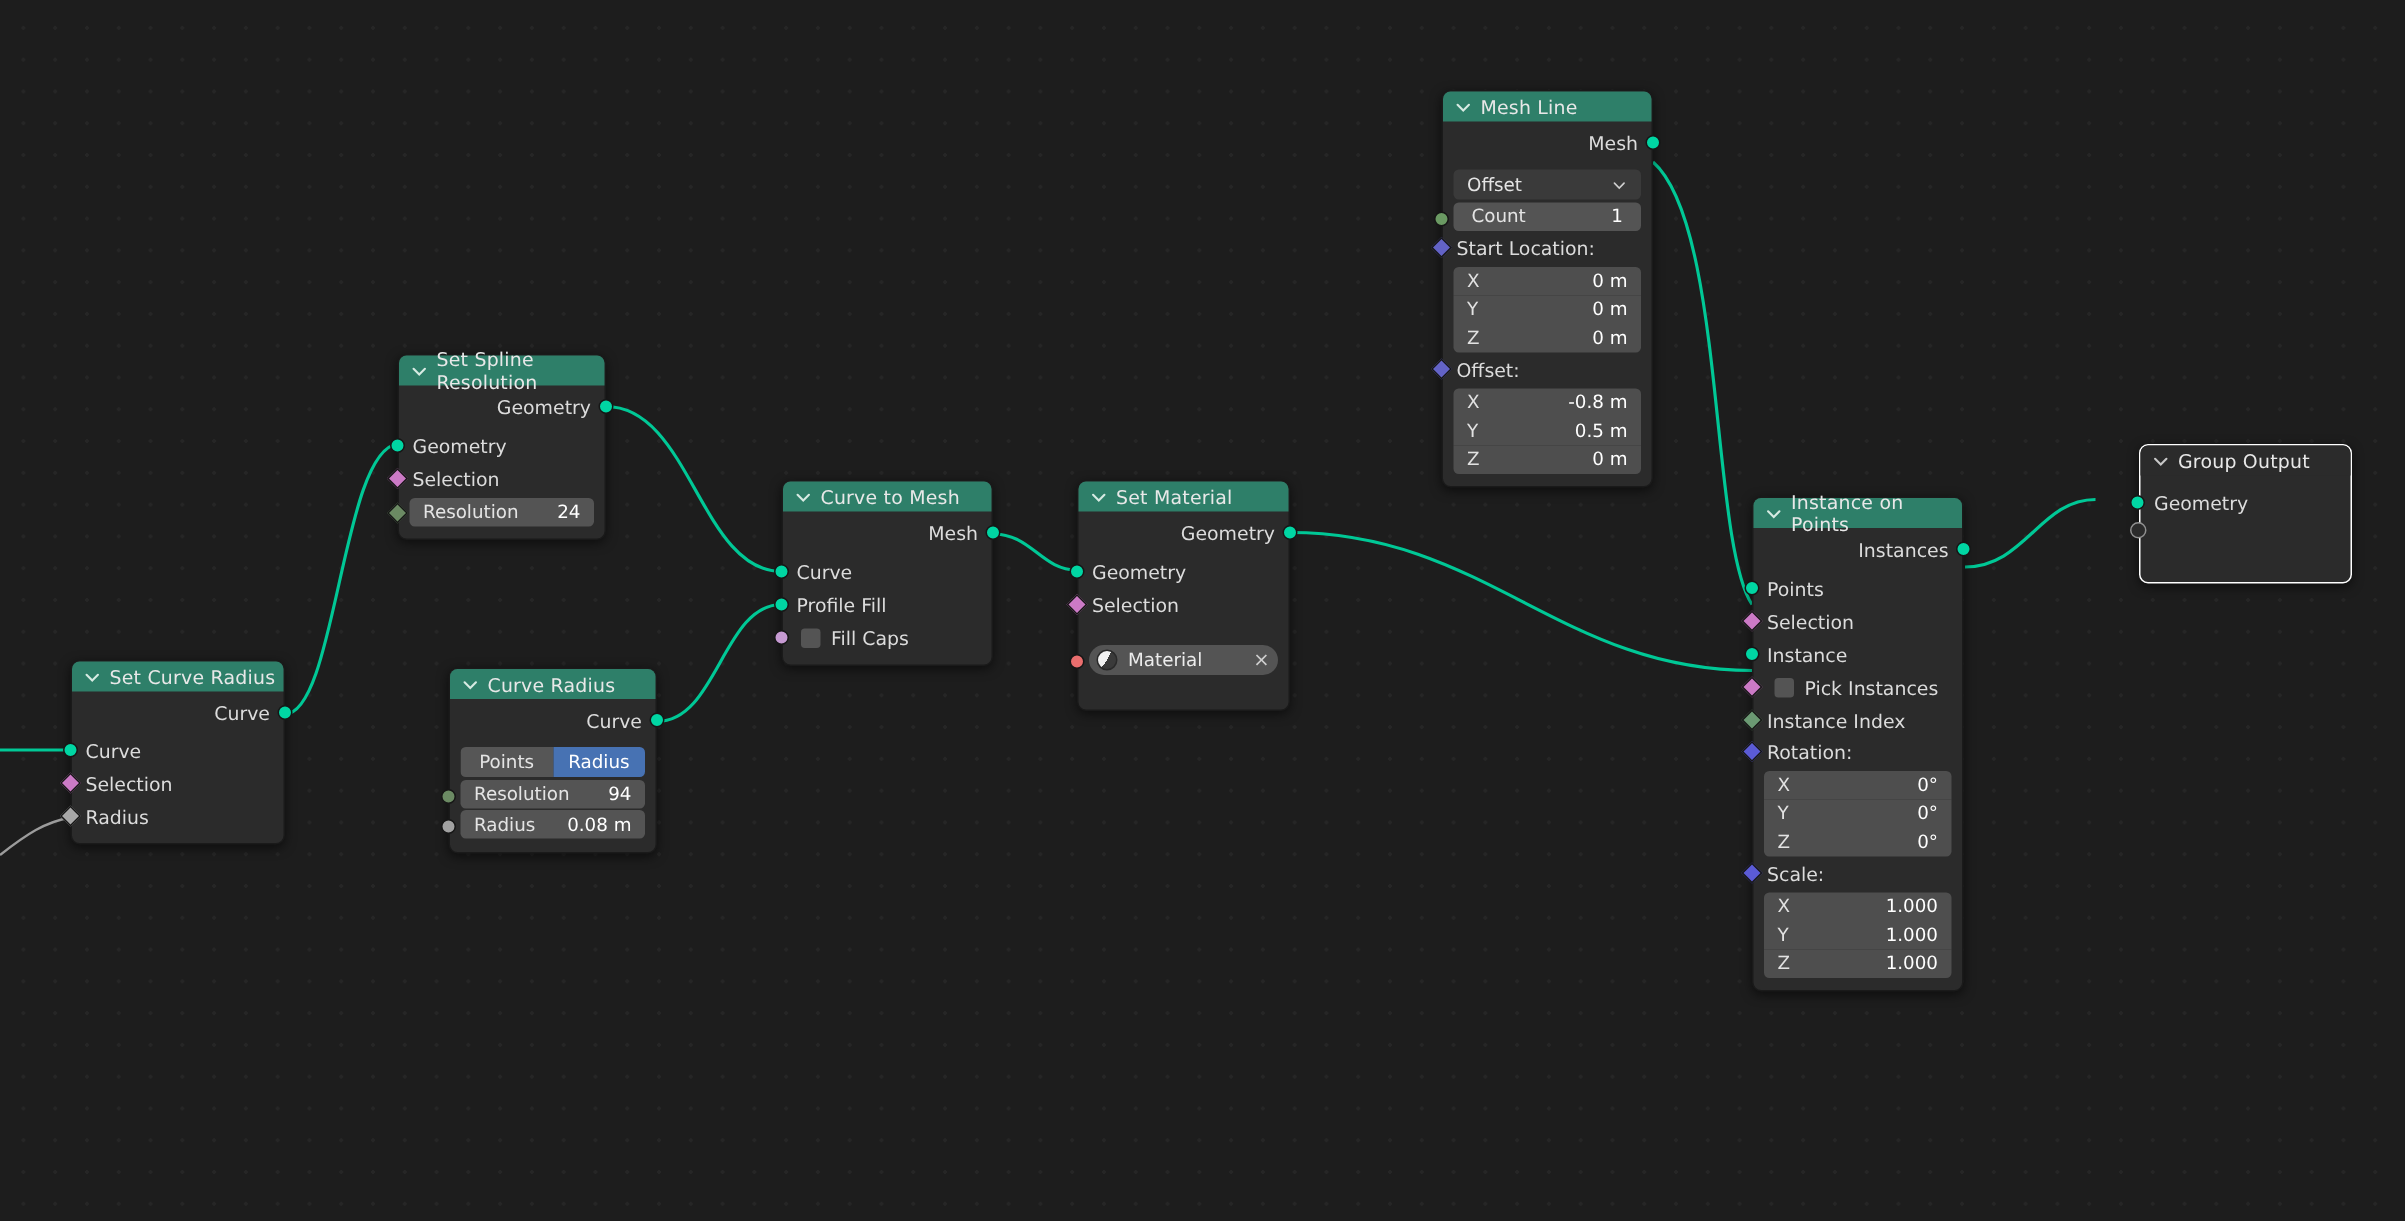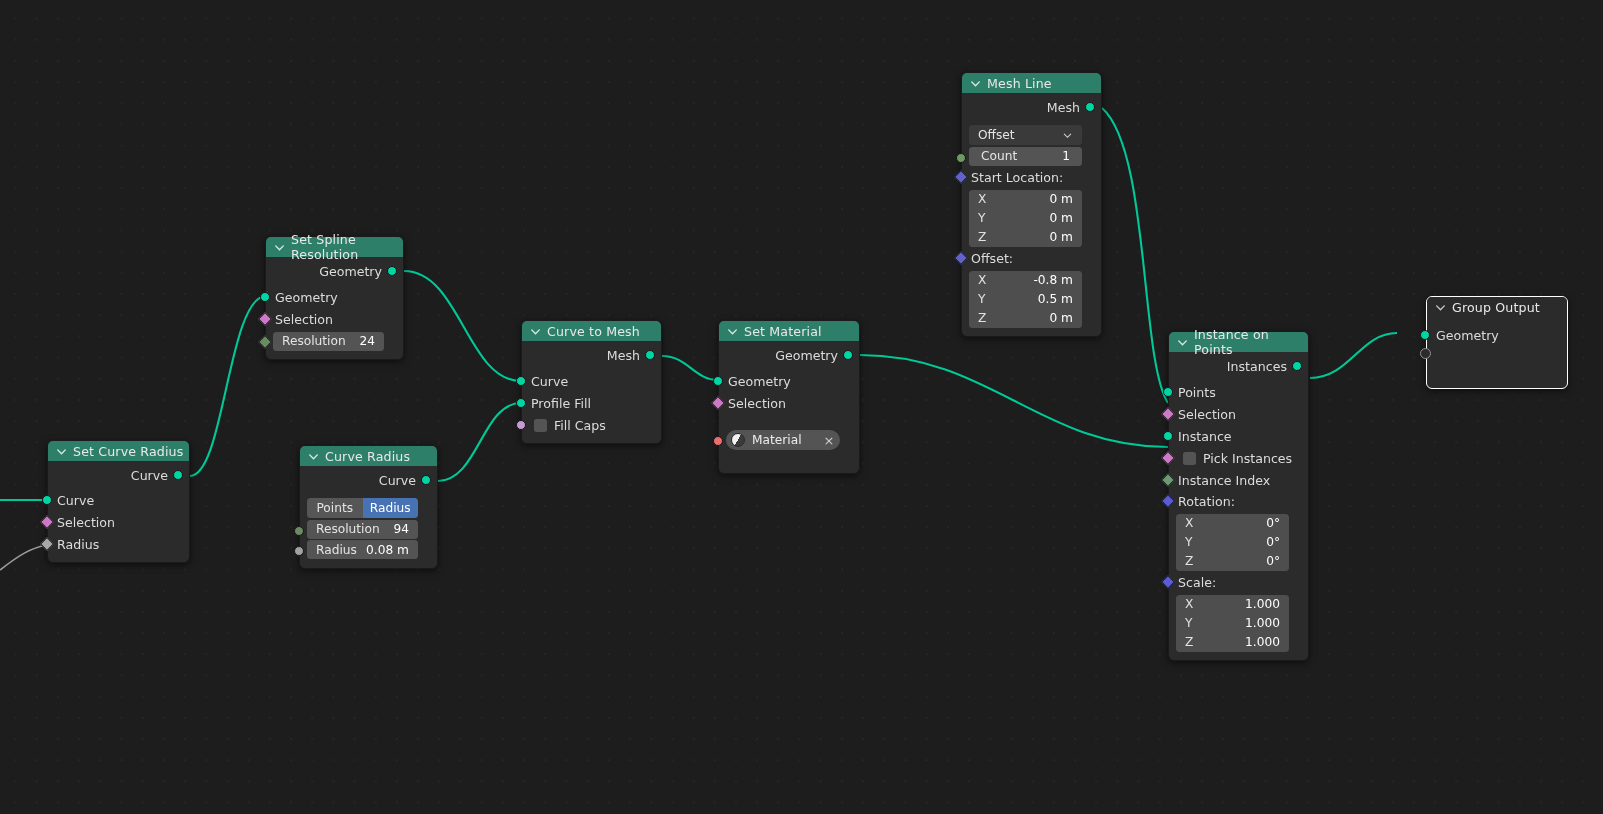--- a/index.html
+++ b/index.html
@@ -30,21 +30,21 @@
     background:#2e7f69;
     border-radius:5px 5px 0 0;
     height:20px;
     display:flex;align-items:center;
     padding-left:7px;
     color:#e8e8e8;
     font-size:12.6px;
     letter-spacing:.15px;
   }
   .chev{width:13px;height:13px;display:inline-block;margin-right:5px;flex:0 0 auto;opacity:.95;}
-  .body{padding:3px 12px 7px 0;position:relative;}
+  .body{padding:3px 0 7px 0;position:relative;}
   .row{
     position:relative;height:22px;display:flex;align-items:center;
     padding:0 9px;box-sizing:border-box;
   }
   .row.out{justify-content:flex-end;}
   .lbl{white-space:nowrap;color:#dcdcdc;}
   .sock{
     position:absolute;width:10px;height:10px;border-radius:50%;
     border:1px solid #161616;box-sizing:border-box;
   }
@@ -258,21 +258,21 @@
         <span class="sock left" style="top:6px;background:#ea6e6e;"></span>
         <div class="matfield">
           <span class="micon"></span>
           <span class="mname">Material</span>
           <span class="mx">×</span>
         </div>
       </div>
     </div>
   </div>
 
-  <div class="node" style="left:961px;top:72px;width:141px;">
+  <div class="node" style="left:961px;top:60px;width:141px;">
     <div class="hdr">
       <span class="chev">
         <svg viewBox="0 0 12 12">
             <path d="M2.5 4.5 L6 8 L9.5 4.5" stroke="#dff0e9" stroke-width="1.3" fill="none" stroke-linecap="round"></path>
           </svg>
       </span>
       <span>Mesh Line</span>
     </div>
     <div class="body">
       <div class="row out">

